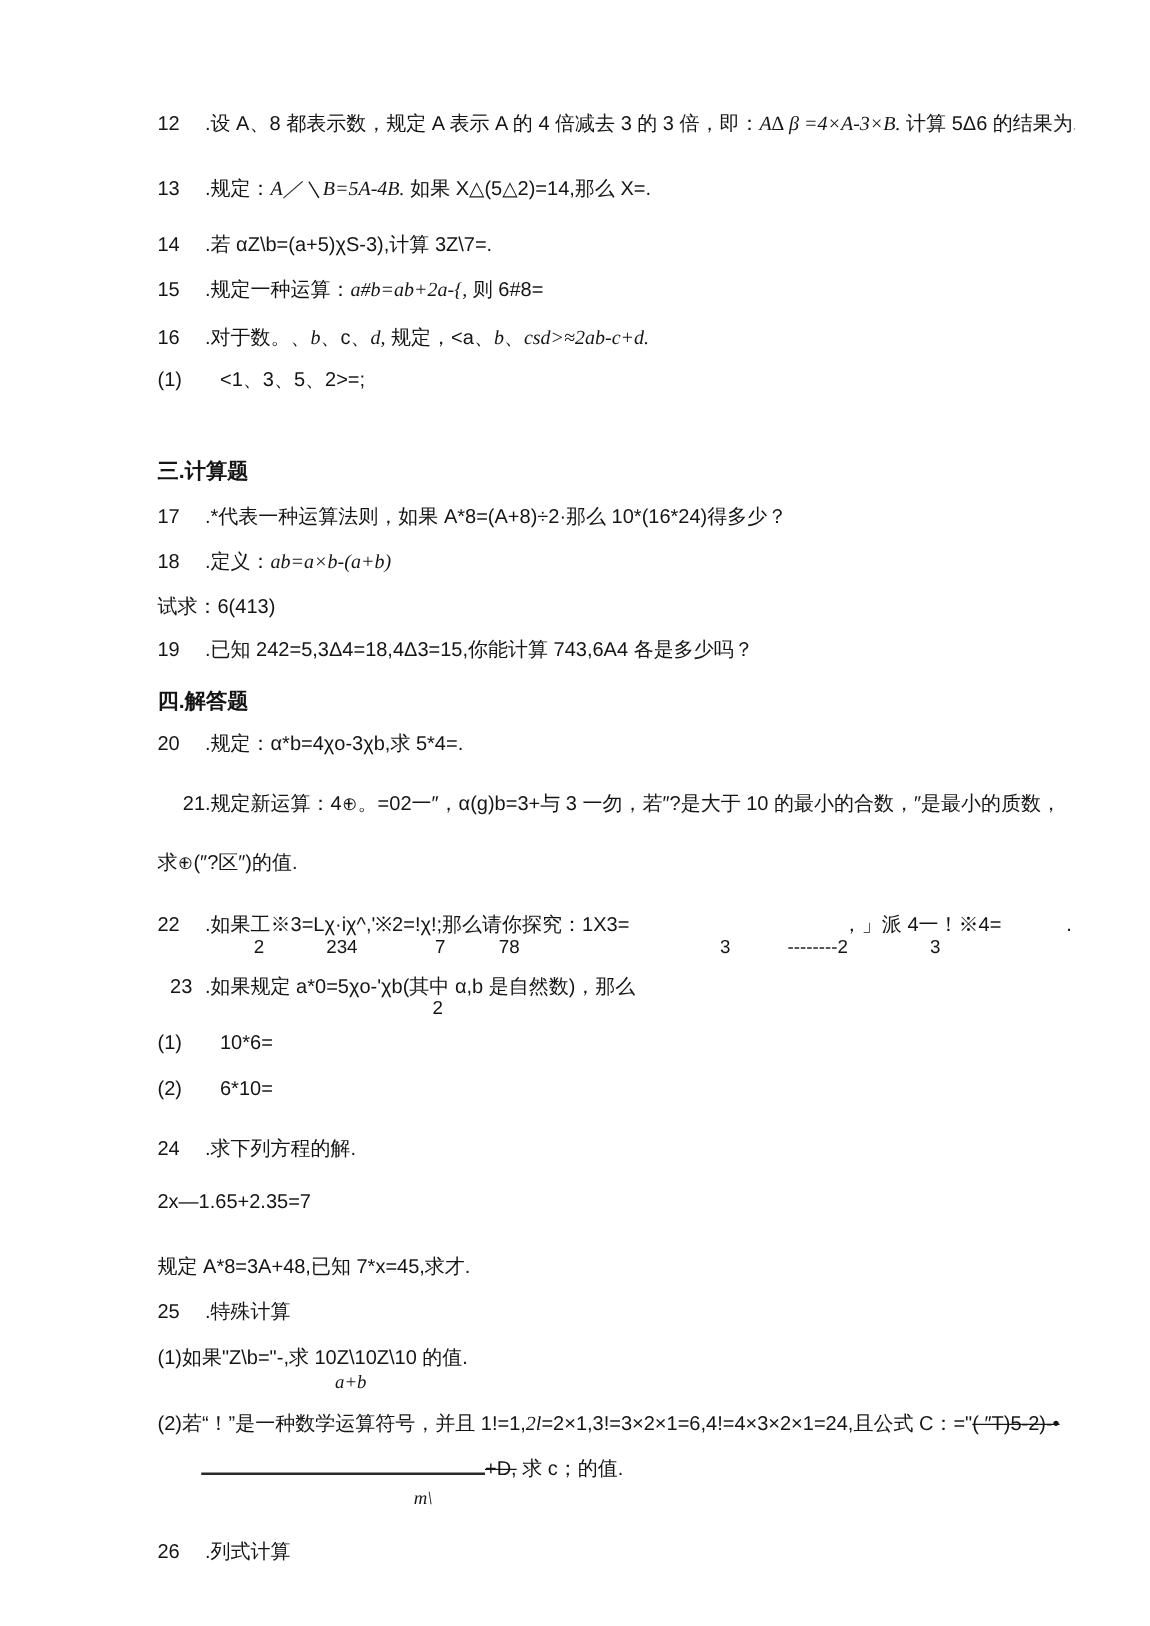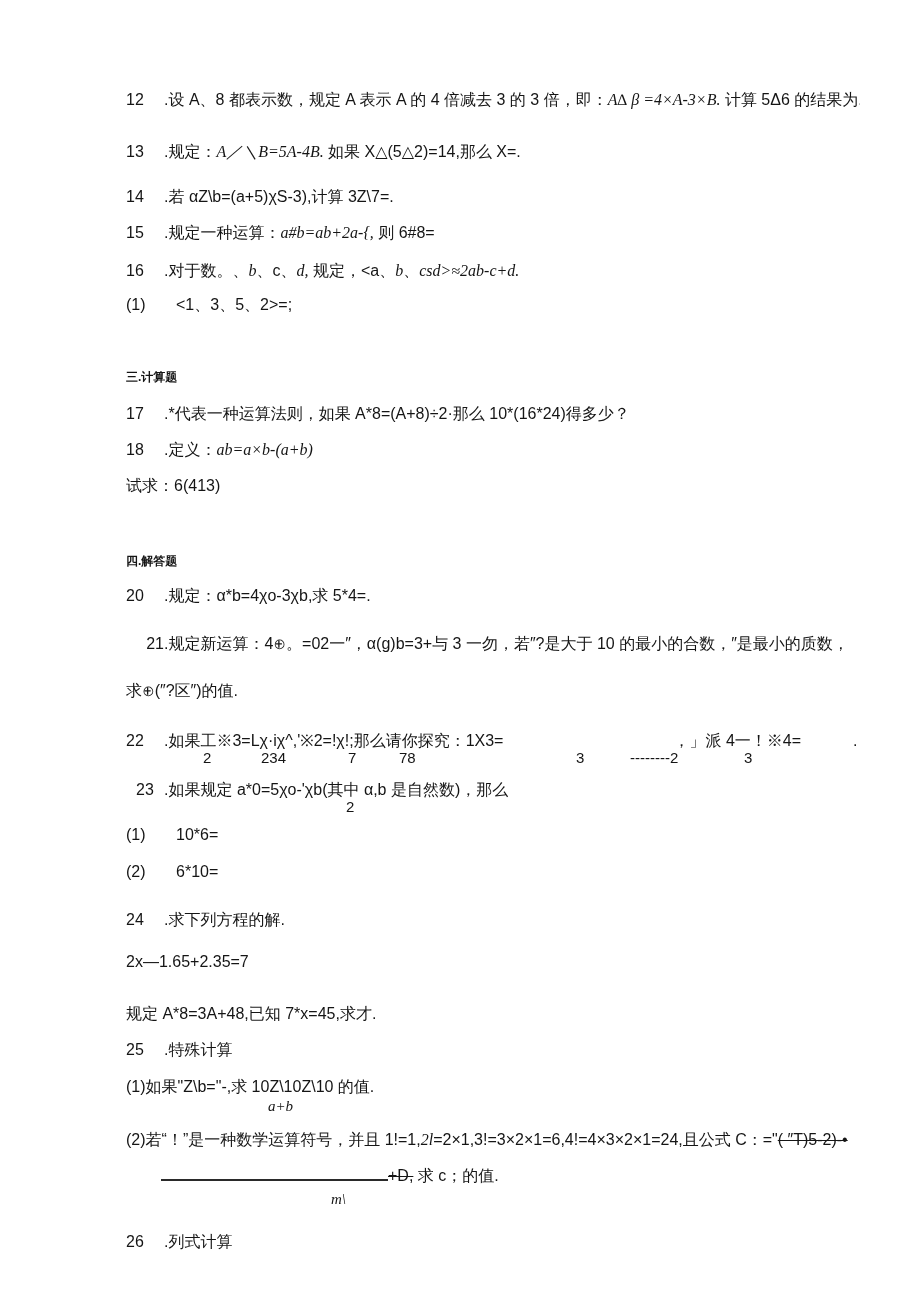--- a/index.html
+++ b/index.html
@@ -16,41 +16,42 @@
   .line{
     position:absolute;
     white-space:nowrap;
     font-size:16px;
     line-height:1.25;
   }
   .seg-p{font-family:"Liberation Sans", sans-serif;}
   .seg-n{display:inline-block;width:38px;font-family:"Liberation Sans", sans-serif;}
   .seg-pn{display:inline-block;width:50px;font-family:"Liberation Sans", sans-serif;}
   .seg-i{font-family:"Liberation Serif", serif;font-style:italic;}
-  .seg-b{font-weight:bold;font-size:12px;}
+  .seg-b{font-weight:bold;font-size:17px;}
   .seg-s{text-decoration:line-through;}
   .seg-g{display:inline-block;height:1px;}
   .seg-u{display:inline-block;border-bottom:1px solid #888;height:13px;}
   .seg-hl{display:inline-block;border-bottom:2px solid #2a2a2a;height:9px;}
   .sub{position:absolute;font-size:15px;white-space:nowrap;}
 </style>
 </head>
 <body>
 
 <div class="page" style="background: rgb(255, 255, 255); color: rgb(21, 21, 21);">
     <div class="line" style="top: 90px; left: 90px;"><span class="seg-n">12</span><span class="seg-p">.设 A、8 都表示数，规定 A 表示 A 的 4 倍减去 3 的 3 倍，即：</span><span class="seg-i">A∆ β =4×A-3×B.</span><span class="seg-p"> 计算 5Δ6 的结果为.</span></div>
     <div class="line" style="top: 142px; left: 90px;"><span class="seg-n">13</span><span class="seg-p">.规定：</span><span class="seg-i">A／＼B=5A-4B.</span><span class="seg-p"> 如果 X△(5△2)=14,那么 X=.</span></div>
     <div class="line" style="top: 187px; left: 90px;"><span class="seg-n">14</span><span class="seg-p">.若 αZ\b=(a+5)χS-3),计算 3Z\7=.</span></div>
     <div class="line" style="top: 223px; left: 90px;"><span class="seg-n">15</span><span class="seg-p">.规定一种运算：</span><span class="seg-i">a#b=ab+2a-{,</span><span class="seg-p"> 则 6#8=</span></div>
     <div class="line" style="top: 261px; left: 90px;"><span class="seg-n">16</span><span class="seg-p">.对于数。、</span><span class="seg-i">b</span><span class="seg-p">、c、</span><span class="seg-i">d,</span><span class="seg-p"> 规定，&lt;a、</span><span class="seg-i">b</span><span class="seg-p">、</span><span class="seg-i">csd&gt;≈2ab-c+d.</span></div>
     <div class="line" style="top: 295px; left: 90px;"><span class="seg-pn">(1)</span><span class="seg-p">&lt;1、3、5、2&gt;=;</span></div>
     <div class="line" style="top: 366px; left: 90px;"><span class="seg-b">三.计算题</span></div>
     <div class="line" style="top: 404px; left: 90px;"><span class="seg-n">17</span><span class="seg-p">.*代表一种运算法则，如果 A*8=(A+8)÷2·那么 10*(16*24)得多少？</span></div>
     <div class="line" style="top: 440px; left: 90px;"><span class="seg-n">18</span><span class="seg-p">.定义：</span><span class="seg-i">ab=a×b-(a+b)</span></div>
     <div class="line" style="top: 476px; left: 90px;"><span class="seg-p">试求：6(413)</span></div>
+    <div class="line" style="top: 511px; left: 90px;"><span class="seg-n">19</span><span class="seg-p">.已知 242=5,3Δ4=18,4Δ3=15,你能计算 743,6A4 各是多少吗？</span></div>
     <div class="line" style="top: 550px; left: 90px;"><span class="seg-b">四.解答题</span></div>
     <div class="line" style="top: 586px; left: 90px;"><span class="seg-n">20</span><span class="seg-p">.规定：α*b=4χo-3χb,求 5*4=.</span></div>
     <div class="line" style="top: 634px; left: 90px; text-align: right;"><span class="seg-n">21</span><span class="seg-p">.规定新运算：4⊕。=02一″，α(g)b=3+与 3 一勿，若″?是大于 10 的最小的合数，″是最小的质数，</span></div>
     <div class="line" style="top: 681px; left: 90px;"><span class="seg-p">求⊕(″?区″)的值.</span></div>
     <div class="line" style="top: 731px; left: 90px;"><span class="seg-n">22</span><span class="seg-p">.如果工※3=Lχ·iχ^,'※2=!χ!;那么请你探究：1X3=</span><span class="seg-g" style="width: 170px;"></span><span class="seg-p">，」派 4一！※4=</span><span class="seg-g" style="width: 52px;"></span><span class="seg-p">.</span><span class="sub" style="left: 77px; top: 18px;">2</span><span class="sub" style="left: 135px; top: 18px;">234</span><span class="sub" style="left: 222px; top: 18px;">7</span><span class="sub" style="left: 273px; top: 18px;">78</span><span class="sub" style="left: 450px; top: 18px;">3</span><span class="sub" style="left: 504px; top: 18px;">--------2</span><span class="sub" style="left: 618px; top: 18px;">3</span></div>
     <div class="line" style="top: 780px; left: 90px; text-align: center;"><span class="seg-n">23</span><span class="seg-p">.如果规定 a*0=5χo-'χb(其中 α,b 是自然数)，那么</span><span class="sub" style="left: 220px; top: 18px;">2</span></div>
     <div class="line" style="top: 825px; left: 90px;"><span class="seg-pn">(1)</span><span class="seg-p">10*6=</span></div>
     <div class="line" style="top: 862px; left: 90px;"><span class="seg-pn">(2)</span><span class="seg-p">6*10=</span></div>
     <div class="line" style="top: 910px; left: 90px;"><span class="seg-n">24</span><span class="seg-p">.求下列方程的解.</span></div>
     <div class="line" style="top: 952px; left: 90px;"><span class="seg-p">2x—1.65+2.35=7</span></div>

